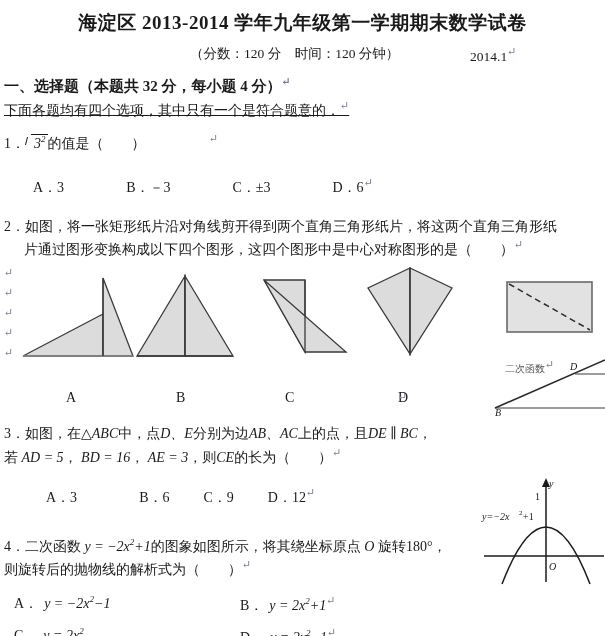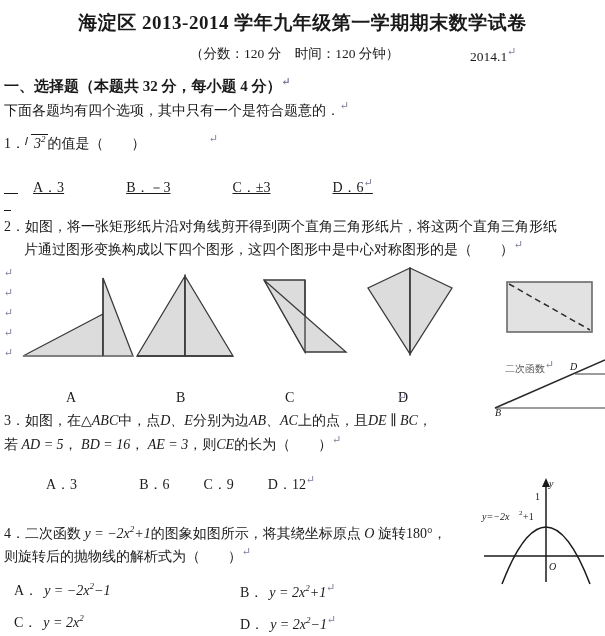--- a/index.html
+++ b/index.html
@@ -49,20 +49,21 @@
   }
 
   .section-head {
     font-size: 15px;
     font-weight: bold;
     margin: 8px 0 0 4px;
   }
   .section-sub {
     font-size: 14px;
     margin: 3px 0 0 4px;
+    text-decoration: underline;
   }
 
   
   .q {
     font-size: 14px;
     margin-left: 4px;
     line-height: 1.45;
   }
   .q-num { white-space: pre; }
   .opts {
@@ -149,21 +150,21 @@
     <span class="meta-date"><span>2014.1</span><span class="ret">↵</span></span>
   </div>
 
   <div class="section-head"><span>一、选择题（本题共 32 分，每小题 4 分）</span><span class="ret">↵</span></div>
   <div class="section-sub"><span>下面各题均有四个选项，其中只有一个是符合题意的．</span><span class="ret">↵</span></div>
 
   <div class="q" style="margin-top:12px;">
     <span class="q-num">1．</span><span class="sqrt"><span>3</span><sup class="p">2</sup></span><span>的值是（　　）</span>
     <span class="ret" style="margin-left:60px;">↵</span>
   </div>
-  <div class="opts" style="margin-top:6px;text-decoration:underline;">
+  <div class="opts" style="margin-top:6px;">
     <span style="display:inline-block;width:15px;"></span><span>A．3</span><span style="display:inline-block;width:62px;"></span><span>B．－3</span><span style="display:inline-block;width:62px;"></span><span>C．±3</span><span style="display:inline-block;width:62px;"></span><span>D．6</span><span class="ret">↵</span>
   </div>
 
   <div class="q" style="margin-top:4px;">
     <span class="q-num">2．</span><span>如图，将一张矩形纸片沿对角线剪开得到两个直角三角形纸片，将这两个直角三角形纸</span>
   </div>
   <div class="q" style="margin-left:24px;">
     <span>片通过图形变换构成以下四个图形，这四个图形中是中心对称图形的是（　　）</span><span class="ret">↵</span>
   </div>
 
@@ -216,21 +217,21 @@
   <div class="fig-labels">
     <span style="left:66px;">A</span>
     <span style="left:176px;">B</span>
     <span style="left:285px;">C</span>
     <span style="left:398px;">
         <span>D</span>
         <span class="ret">↵</span>
       </span>
   </div>
 
-  <div class="q" style="margin-top:1px;">
+  <div class="q" style="margin-top:14px;">
     <span class="q-num">3．</span><span>如图，在△</span><span class="it">ABC</span><span>中，点</span><span class="it">D、E</span><span>分别为边</span><span class="it">AB、AC</span><span>上的点，且</span><span class="it">DE ∥ BC</span><span>，</span>
   </div>
   <div class="q" style="margin-left:4px;">
     <span>若</span>
     <span class="it">AD = 5</span><span>，</span>
     <span class="it">BD = 16</span><span>，</span>
     <span class="it">AE = 3</span><span>，则</span><span class="it">CE</span><span>的长为（　　）</span><span class="ret">↵</span>
   </div>
   <div class="opts" style="margin-top:2px;">
     <span style="display:inline-block;width:28px;"></span><span>A．3</span><span style="display:inline-block;width:62px;"></span><span>B．6</span><span style="display:inline-block;width:34px;"></span><span>C．9</span><span style="display:inline-block;width:34px;"></span><span>D．12</span><span class="ret">↵</span>

